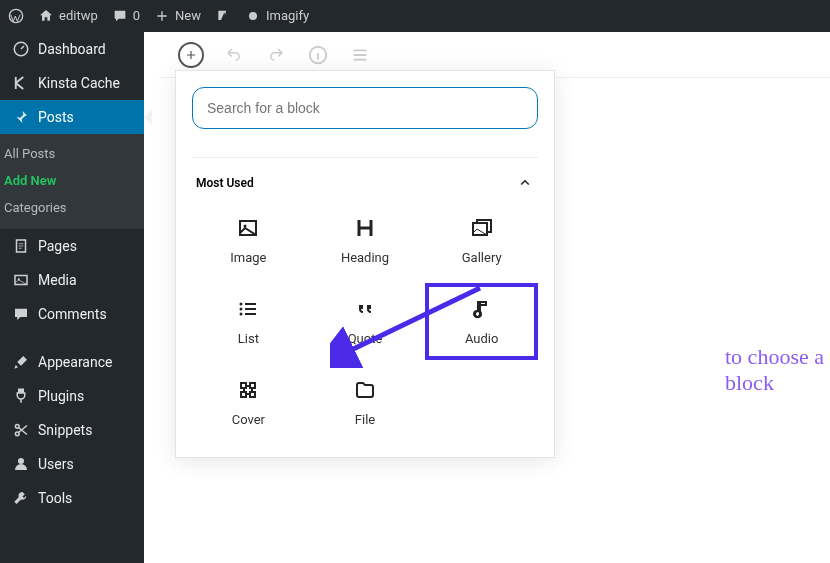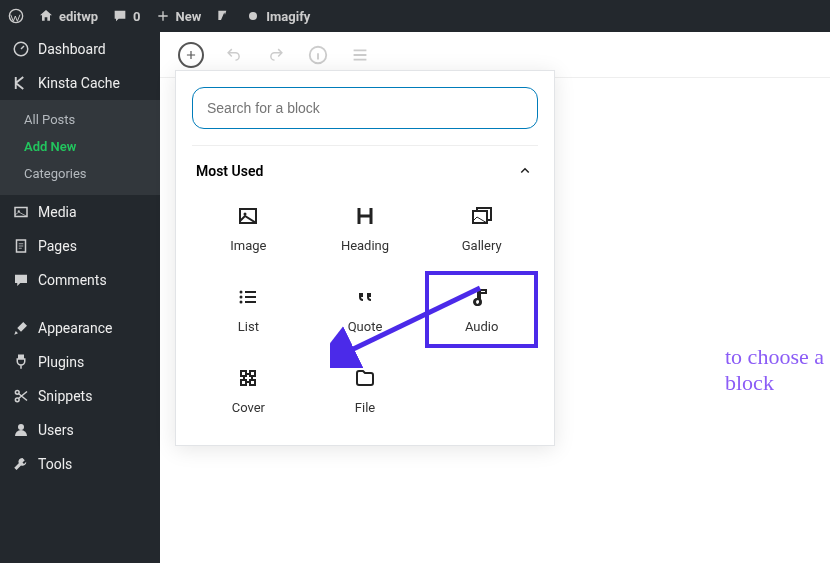--- a/index.html
+++ b/index.html
@@ -1,42 +1,42 @@
 <!DOCTYPE html>
 <html><head>
 <meta charset="utf-8">
 <style>
 * { box-sizing: border-box; margin: 0; padding: 0; }
 body { font-family: -apple-system, BlinkMacSystemFont, "Segoe UI", Roboto, sans-serif; width: 830px; height: 563px; overflow: hidden; position: relative; background: #fff; }
 
 .topbar { background: #23282d; color: #ccc; height: 32px; display: flex; align-items: center; font-size: 13px; padding: 0 8px; gap: 14px; }
-.topbar .tb-item { display: flex; align-items: center; gap: 5px; color: #ccc; font-weight: bold; }
+.topbar .tb-item { display: flex; gap: 5px; color: #ccc; }
 .topbar .tb-item svg { width: 16px; height: 16px; }
 
-.sidebar { position: absolute; top: 32px; left: 0; width: 160px; background: #23282d; height: calc(100% - 32px); color: #eee; font-size: 14px; }
+.sidebar { position: absolute; top: 32px; left: 0; width: 144px; background: #23282d; height: calc(100% - 32px); color: #eee; font-size: 14px; }
 .sb-item { display: flex; align-items: center; gap: 8px; padding: 8px 12px; color: #eee; cursor: pointer; }
 .sb-item.active { background: #0073aa; color: #fff; position: relative; }
 .sb-item.active::after { content: ""; position: absolute; right: -8px; top: 50%; transform: translateY(-50%); border: 8px solid transparent; border-right-color: #f1f1f1; }
 .sb-item svg { width: 18px; height: 18px; opacity: 0.85; }
 .sb-sub { background: #32373c; padding: 6px 0 8px; }
-.sb-sub .sub-item { padding: 6px 24px; font-size: 13px; color: #b4b9be; cursor: pointer; }
+.sb-sub .sub-item { padding: 6px 4px; font-size: 13px; color: #b4b9be; cursor: pointer; }
 .sb-sub .sub-item.active { color: #22c55e; font-weight: 600; }
 
 .editor { position: absolute; top: 32px; left: 160px; right: 0; bottom: 0; background: #fff; }
 .editor-toolbar { height: 46px; display: flex; align-items: center; gap: 18px; padding: 0 18px; border-bottom: 1px solid #eee; }
 .etb-btn { width: 24px; height: 24px; display: flex; align-items: center; justify-content: center; color: #555; }
 .etb-btn.add { border: 2px solid #555; border-radius: 50%; width: 26px; height: 26px; }
 .etb-btn.dim { color: #ccc; }
 
 .hint-text { position: absolute; top: 312px; left: 565px; font-family: Georgia, serif; font-size: 22px; color: #8b5cf6; }
 
 .inserter { position: absolute; top: 70px; left: 175px; width: 380px; background: #fff; border: 1px solid #e2e4e7; box-shadow: 0 3px 20px rgba(0,0,0,0.1); padding: 16px; }
 .inserter::before { content: ""; position: absolute; top: -8px; left: 10px; border: 8px solid transparent; border-bottom-color: #fff; }
 .search-input { width: 100%; border: 1.5px solid #007cba; padding: 12px 14px; font-size: 14px; outline: none; border-radius: 12px; }
-.section-header { display: flex; justify-content: space-between; align-items: center; padding: 16px 4px 10px; border-top: 1px solid #eee; margin-top: 16px; font-weight: 600; font-size: 14px; }
+.section-header { display: flex; justify-content: space-between; align-items: center; padding: 16px 4px 10px; border-top: 1px solid #eee; margin-top: 28px; font-weight: 600; font-size: 12px; }
 .block-grid { display: grid; grid-template-columns: repeat(3, 1fr); gap: 4px; }
 .block-item { display: flex; flex-direction: column; align-items: center; justify-content: center; padding: 14px 4px; cursor: pointer; font-size: 13px; color: #333; }
 .block-item svg { width: 24px; height: 24px; margin-bottom: 10px; }
 .block-item.highlighted { outline: 4px solid #4b2ae9; outline-offset: -4px; }
 
 .arrow-annot { position: absolute; top: 278px; left: 330px; pointer-events: none; }
 </style>
 </head>
 <body>
 
@@ -85,39 +85,45 @@
         <path d="M12 12l4-4" stroke="currentColor" stroke-width="2"></path>
       </svg>
       <span>Dashboard</span>
     </div>
   <div class="sb-item">
       <svg viewBox="0 0 24 24" fill="currentColor">
         <path d="M5 4v16 M5 12l10-8 M5 12l10 8" stroke="currentColor" stroke-width="2.5" fill="none"></path>
       </svg>
       <span>Kinsta Cache</span>
     </div>
+  <div class="sb-item active">
+      <svg viewBox="0 0 24 24" fill="currentColor">
+        <path d="M14 4l6 6-3 1-4 4 1 5-4-4-5 5 5-5-4-4 5 1 4-4z"></path>
+      </svg>
+      <span>Posts</span>
+    </div>
   <div class="sb-sub">
     <div class="sub-item">All Posts</div>
     <div class="sub-item active">Add New</div>
     <div class="sub-item">Categories</div>
   </div>
   <div class="sb-item">
       <svg viewBox="0 0 24 24" fill="currentColor">
+        <rect x="6" y="4" width="12" height="16" fill="none" stroke="currentColor" stroke-width="2"></rect>
+        <path d="M9 9h6M9 12h6M9 15h4" stroke="currentColor"></path>
+      </svg>
+      <span>Pages</span>
+    </div>
+  <div class="sb-item">
+      <svg viewBox="0 0 24 24" fill="currentColor">
         <rect x="4" y="6" width="16" height="12" fill="none" stroke="currentColor" stroke-width="2"></rect>
         <circle cx="9" cy="11" r="1.5"></circle>
         <path d="M4 16l5-4 11 6" stroke="currentColor" fill="none"></path>
       </svg>
       <span>Media</span>
-    </div>
-  <div class="sb-item">
-      <svg viewBox="0 0 24 24" fill="currentColor">
-        <rect x="6" y="4" width="12" height="16" fill="none" stroke="currentColor" stroke-width="2"></rect>
-        <path d="M9 9h6M9 12h6M9 15h4" stroke="currentColor"></path>
-      </svg>
-      <span>Pages</span>
     </div>
   <div class="sb-item">
       <svg viewBox="0 0 24 24" fill="currentColor">
         <path d="M4 5h16v11H11l-4 4v-4H4z"></path>
       </svg>
       <span>Comments</span>
     </div>
   <div style="height:14px"></div>
   <div class="sb-item">
       <svg viewBox="0 0 24 24" fill="currentColor">

